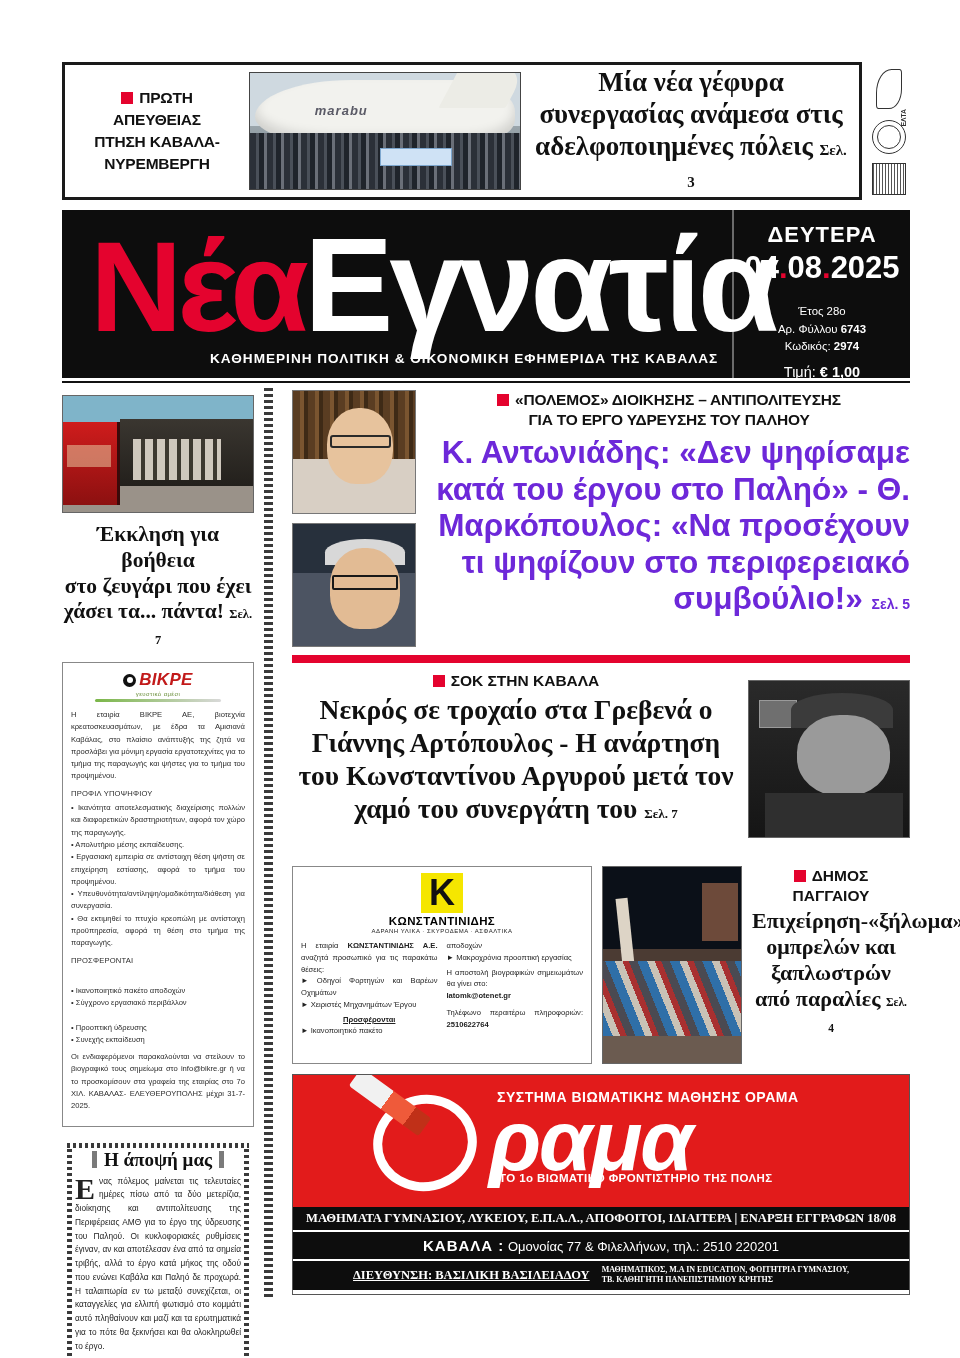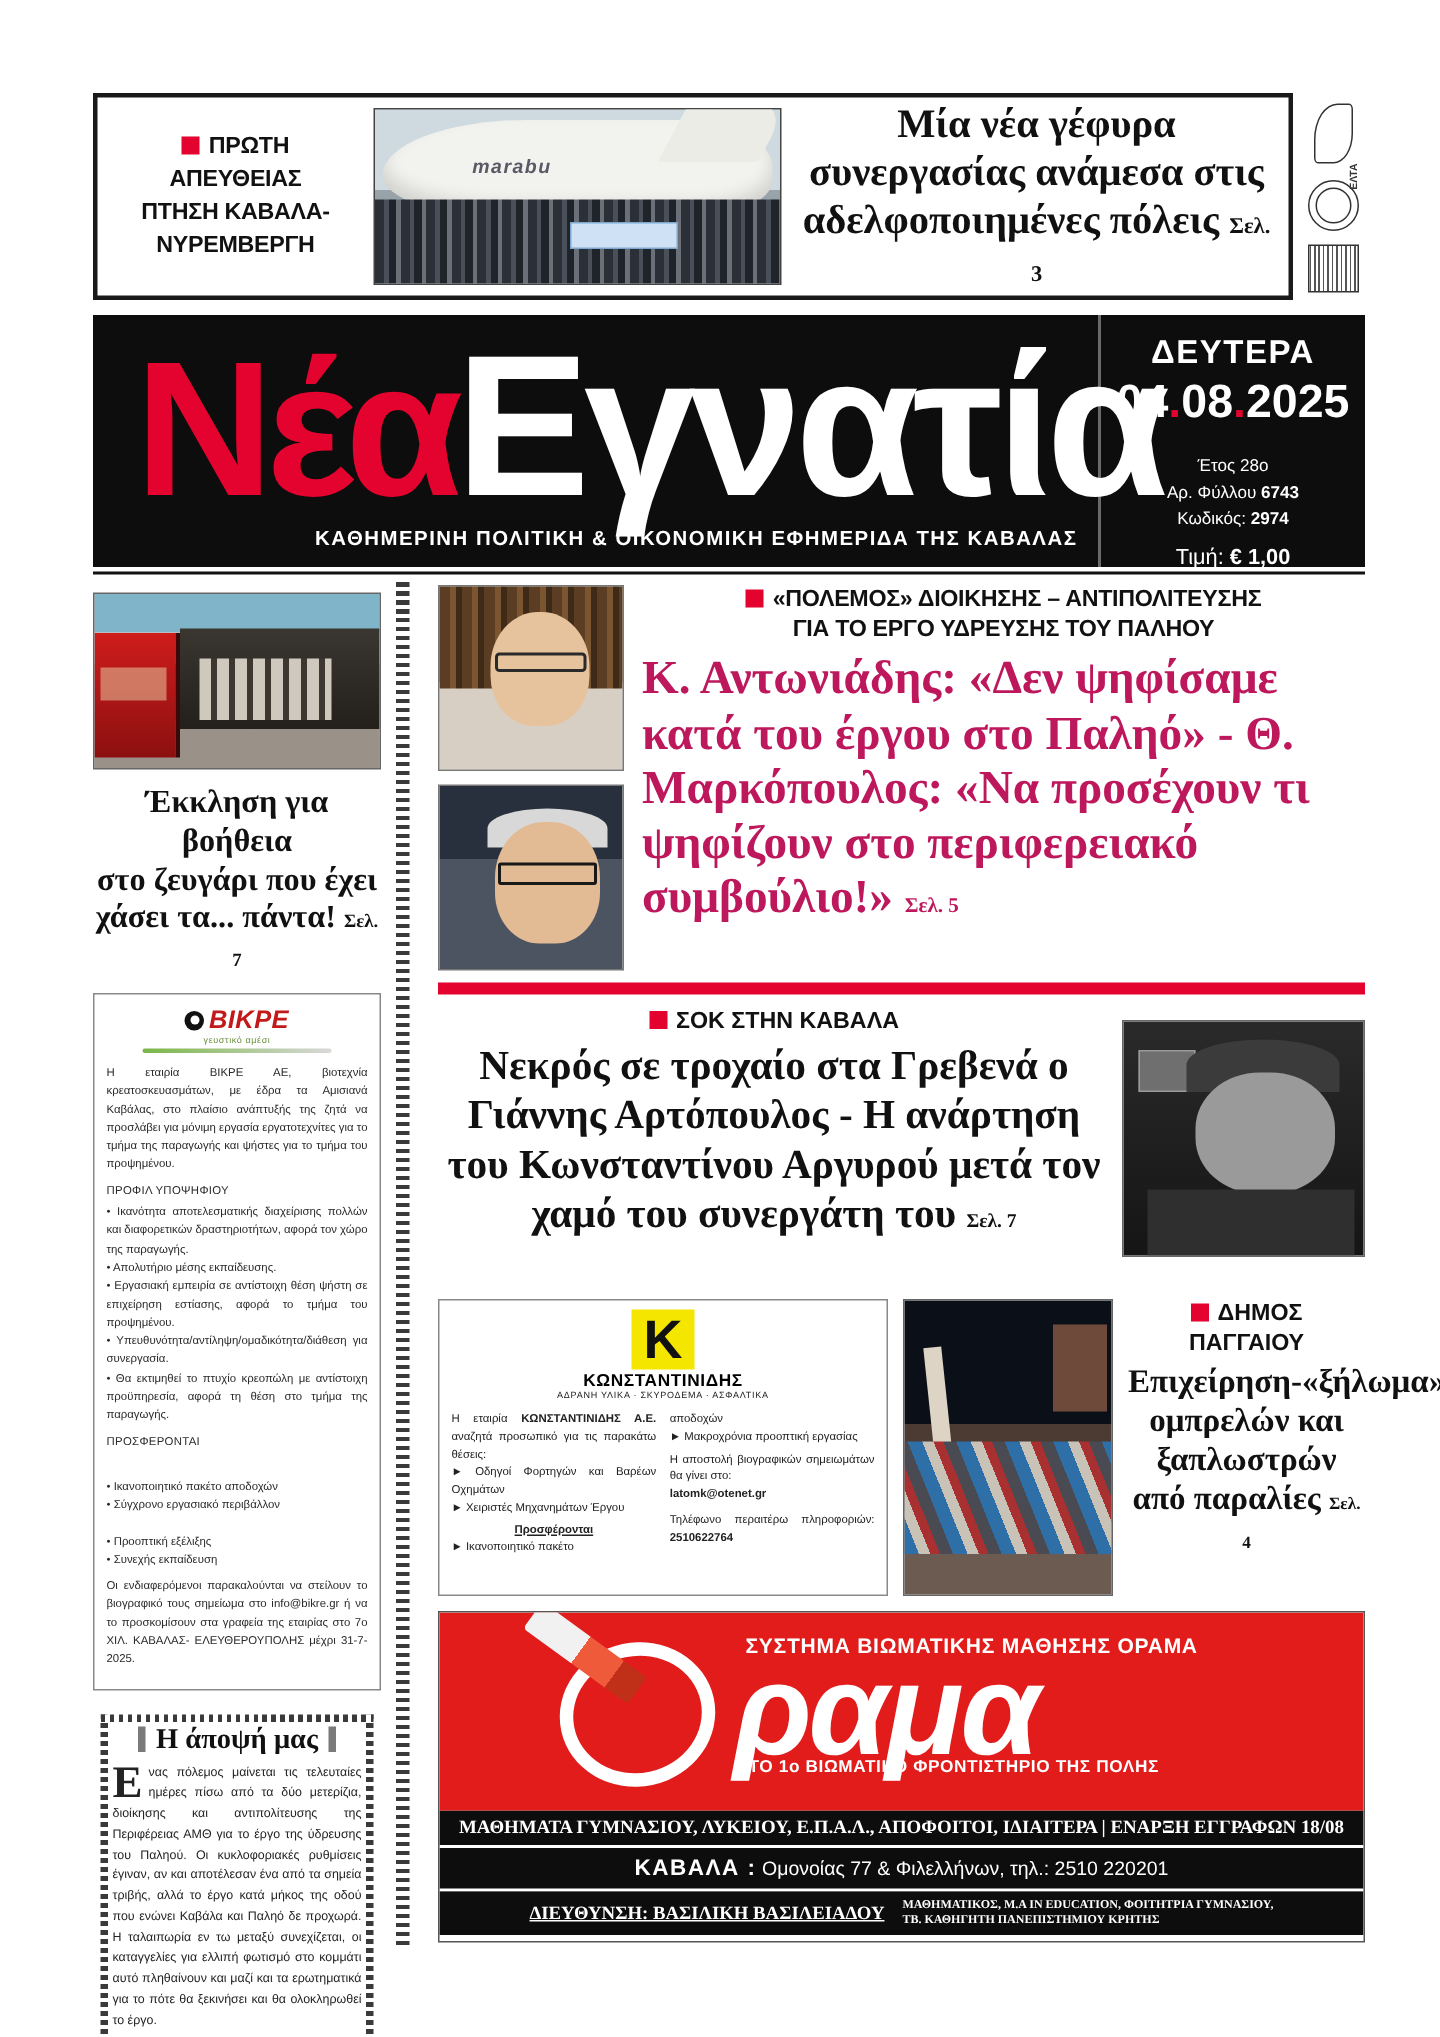--- a/index.html
+++ b/index.html
@@ -141,22 +141,22 @@
   .p2 .face{ position:absolute; left:30%; top:20%; width:58%; height:66%;
      border-radius:46% 46% 42% 42%; background:#e2bb94;}
   .p2 .hair{ position:absolute; left:26%; top:12%; width:66%; height:22%;
      border-radius:50% 50% 0 0; background:#d8d8d8;}
   .p2 .glass{ position:absolute; left:32%; top:42%; width:54%; height:12%;
      border:2.6px solid #181818; border-radius:2px;}
 
   .lead-main { position:absolute; left:428px; top:390px; width:482px; }
   .lead-kicker { text-align:center; font-weight:bold; font-size:15.5px; line-height:1.3;
      color:#111; letter-spacing:-0.2px;}
-  .lead-head { font-family:Liberation Serif, serif; font-size:31.5px; font-weight:bold;
-     line-height:1.16; text-align:left; color:#be185d; margin-top:4px; }
+  .lead-head { font-family:Liberation Sans, sans-serif; font-size:31.5px; font-weight:bold;
+     line-height:1.16; text-align:right; color:#6d28d9; margin-top:4px; }
   .lead-head .sel { font-size:14px; }
 
   .redbar { position:absolute; left:292px; top:655px; width:618px; height:8px; background:#e4032e;}
 
   .story2 { position:absolute; left:292px; top:672px; width:618px; }
   .s2-kicker { font-weight:bold; font-size:15.5px; color:#111; text-align:center;
      padding-right:170px;}
   .s2-head { font-family:"Liberation Serif", serif; font-size:27.5px; font-weight:bold;
      line-height:1.2; text-align:center; color:#111; padding-right:170px; margin-top:3px;}
   .s2-head .sel { font-size:13px; }
@@ -306,21 +306,21 @@
         <p>Η εταιρία ΒΙΚΡΕ ΑΕ, βιοτεχνία κρεατοσκευασμάτων, με έδρα τα Αμισιανά Καβάλας, στο πλαίσιο ανάπτυξής της ζητά να προσλάβει για μόνιμη εργασία εργατοτεχνίτες για το τμήμα της παραγωγής και ψήστες για το τμήμα του προψημένου.</p>
         <p class="hd" style="margin-bottom:2px;">ΠΡΟΦΙΛ ΥΠΟΨΗΦΙΟΥ</p>
         <p style="margin-bottom:0;">• Ικανότητα αποτελεσματικής διαχείρισης πολλών και διαφορετικών δραστηριοτήτων, αφορά τον χώρο της παραγωγής.</p>
         <p style="margin-bottom:0;">• Απολυτήριο μέσης εκπαίδευσης.</p>
         <p style="margin-bottom:0;">• Εργασιακή εμπειρία σε αντίστοιχη θέση ψήστη σε επιχείρηση εστίασης, αφορά το τμήμα του προψημένου.</p>
         <p style="margin-bottom:0;">• Υπευθυνότητα/αντίληψη/ομαδικότητα/διάθεση για συνεργασία.</p>
         <p>• Θα εκτιμηθεί το πτυχίο κρεοπώλη με αντίστοιχη προϋπηρεσία, αφορά τη θέση στο τμήμα της παραγωγής.</p>
         <p class="hd" style="margin-bottom:18px;">ΠΡΟΣΦΕΡΟΝΤΑΙ</p>
         <p style="margin-bottom:0;">• Ικανοποιητικό πακέτο αποδοχών</p>
         <p style="margin-bottom:12px;">• Σύγχρονο εργασιακό περιβάλλον</p>
-        <p style="margin-bottom:0;">• Προοπτική εξέλιξης</p>
+        <p style="margin-bottom:0;">• Προοπτική ύδρευσης</p>
         <p>• Συνεχής εκπαίδευση</p>
         <p>Οι ενδιαφερόμενοι παρακαλούνται να στείλουν το βιογραφικό τους σημείωμα στο info@bikre.gr ή να το προσκομίσουν στα γραφεία της εταιρίας στο 7ο ΧΙΛ. ΚΑΒΑΛΑΣ- ΕΛΕΥΘΕΡΟΥΠΟΛΗΣ μέχρι 31-7-2025.</p>
       </div>
     </div>
 
     <div class="editorial">
       <div class="ed-title">
         <span class="bar"></span>
         <span>Η άποψή μας</span>
         <span class="bar"></span>

